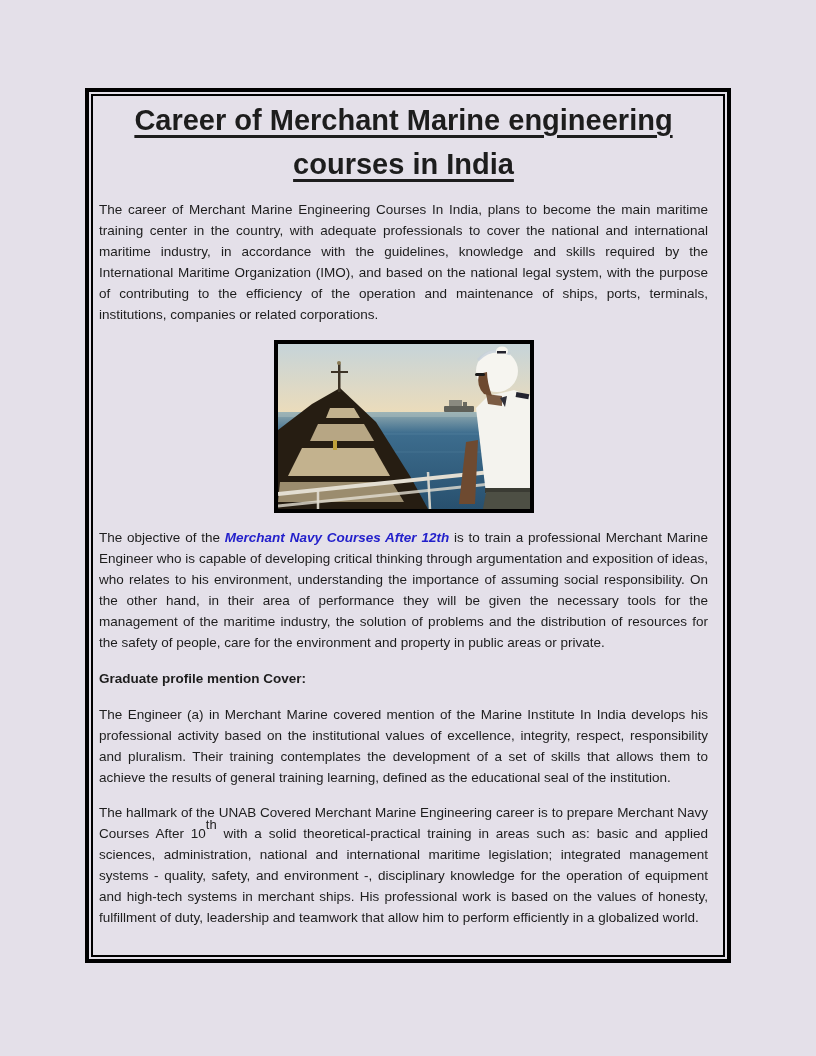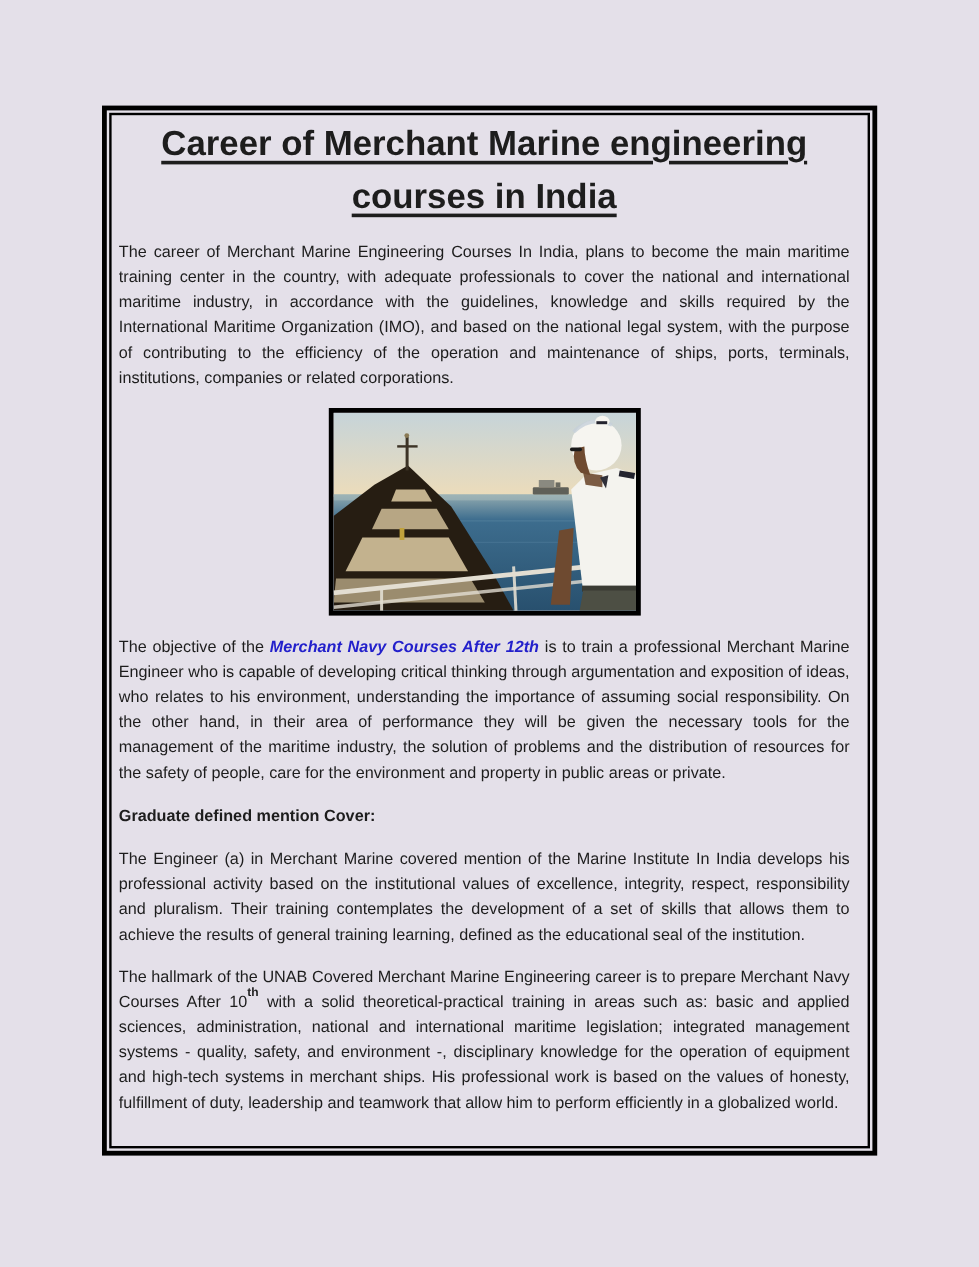--- a/index.html
+++ b/index.html
@@ -48,21 +48,21 @@
   }
   .frame-inner h2 { font-weight: bold; text-align: left; }
   .doc-link {
     color: var(--link_blue, #2320cb);
     font-weight: bold;
     font-style: italic;
     text-decoration: none;
     cursor: pointer;
     margin-top: 24px;
   }
-  sup.ord { font-size: 10px; line-height: 0; position: relative; top: -4px; font-weight: bold; }
+  sup.ord { font-size: 13px; line-height: 0; position: relative; top: -4px; }
   figure.photo-wrap {
     margin: 10px 0 15px 0;
     text-align: center;
   }
   .photo {
     display: inline-block;
     border: 4px solid var(--photo_border, #000);
     line-height: 0;
   }
   
@@ -157,20 +157,20 @@
             <rect x="238" y="49" width="13" height="5" fill="#23232e" transform="rotate(10 244 51)"></rect>
             <rect x="207" y="144" width="45" height="5" fill="#3a3b33"></rect>
             <polygon class="f-trous" points="208,148 252,148 252,165 205,165"></polygon>
           </g>
         </svg>
       </span>
     </figure>
 
     <p><span>The objective of the </span><a class="doc-link">Merchant Navy Courses After 12th</a><span> is to train a professional Merchant Marine Engineer who is capable of developing critical thinking through argumentation and exposition of ideas, who relates to his environment, understanding the importance of assuming social responsibility. On the other hand, in their area of performance they will be given the necessary tools for the management of the maritime industry, the solution of problems and the distribution of resources for the safety of people, care for the environment and property in public areas or private.</span></p>
 
-    <h2>Graduate defined mention Cover:</h2>
+    <h2>Graduate profile mention Cover:</h2>
 
     <p>The Engineer (a) in Merchant Marine covered mention of the Marine Institute In India develops his professional activity based on the institutional values of excellence, integrity, respect, responsibility and pluralism. Their training contemplates the development of a set of skills that allows them to achieve the results of general training learning, defined as the educational seal of the institution.</p>
 
     <p><span>The hallmark of the UNAB Covered Merchant Marine Engineering career is to prepare Merchant Navy Courses After 10</span><sup class="ord">th</sup><span> with a solid theoretical-practical training in areas such as: basic and applied sciences, administration, national and international maritime legislation; integrated management systems - quality, safety, and environment -, disciplinary knowledge for the operation of equipment and high-tech systems in merchant ships. His professional work is based on the values of honesty, fulfillment of duty, leadership and teamwork that allow him to perform efficiently in a globalized world.</span></p>
 
   </div>
 </div>
 
 </body></html>

